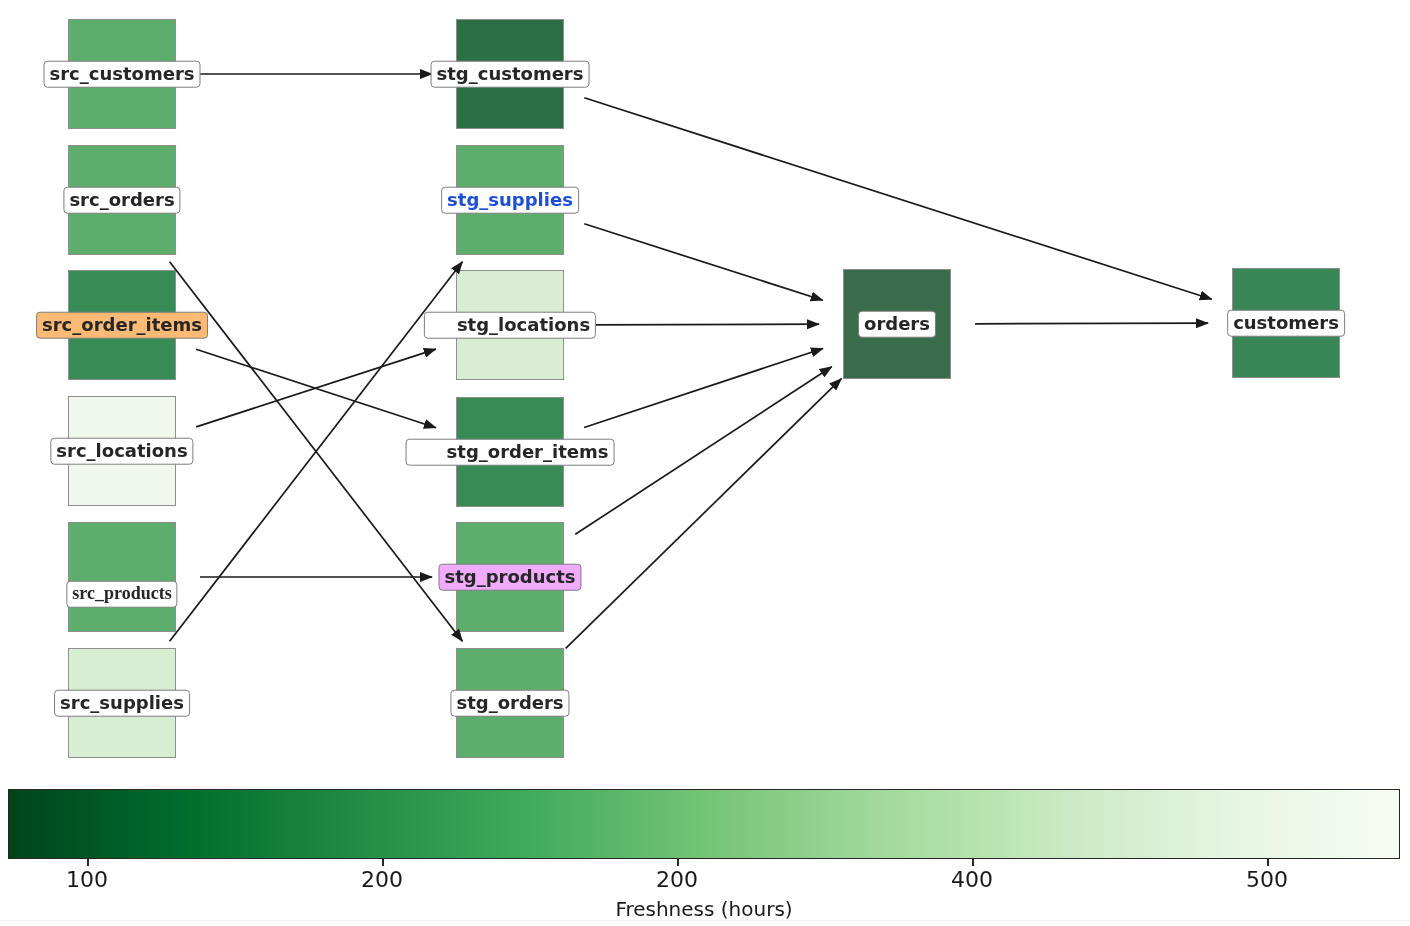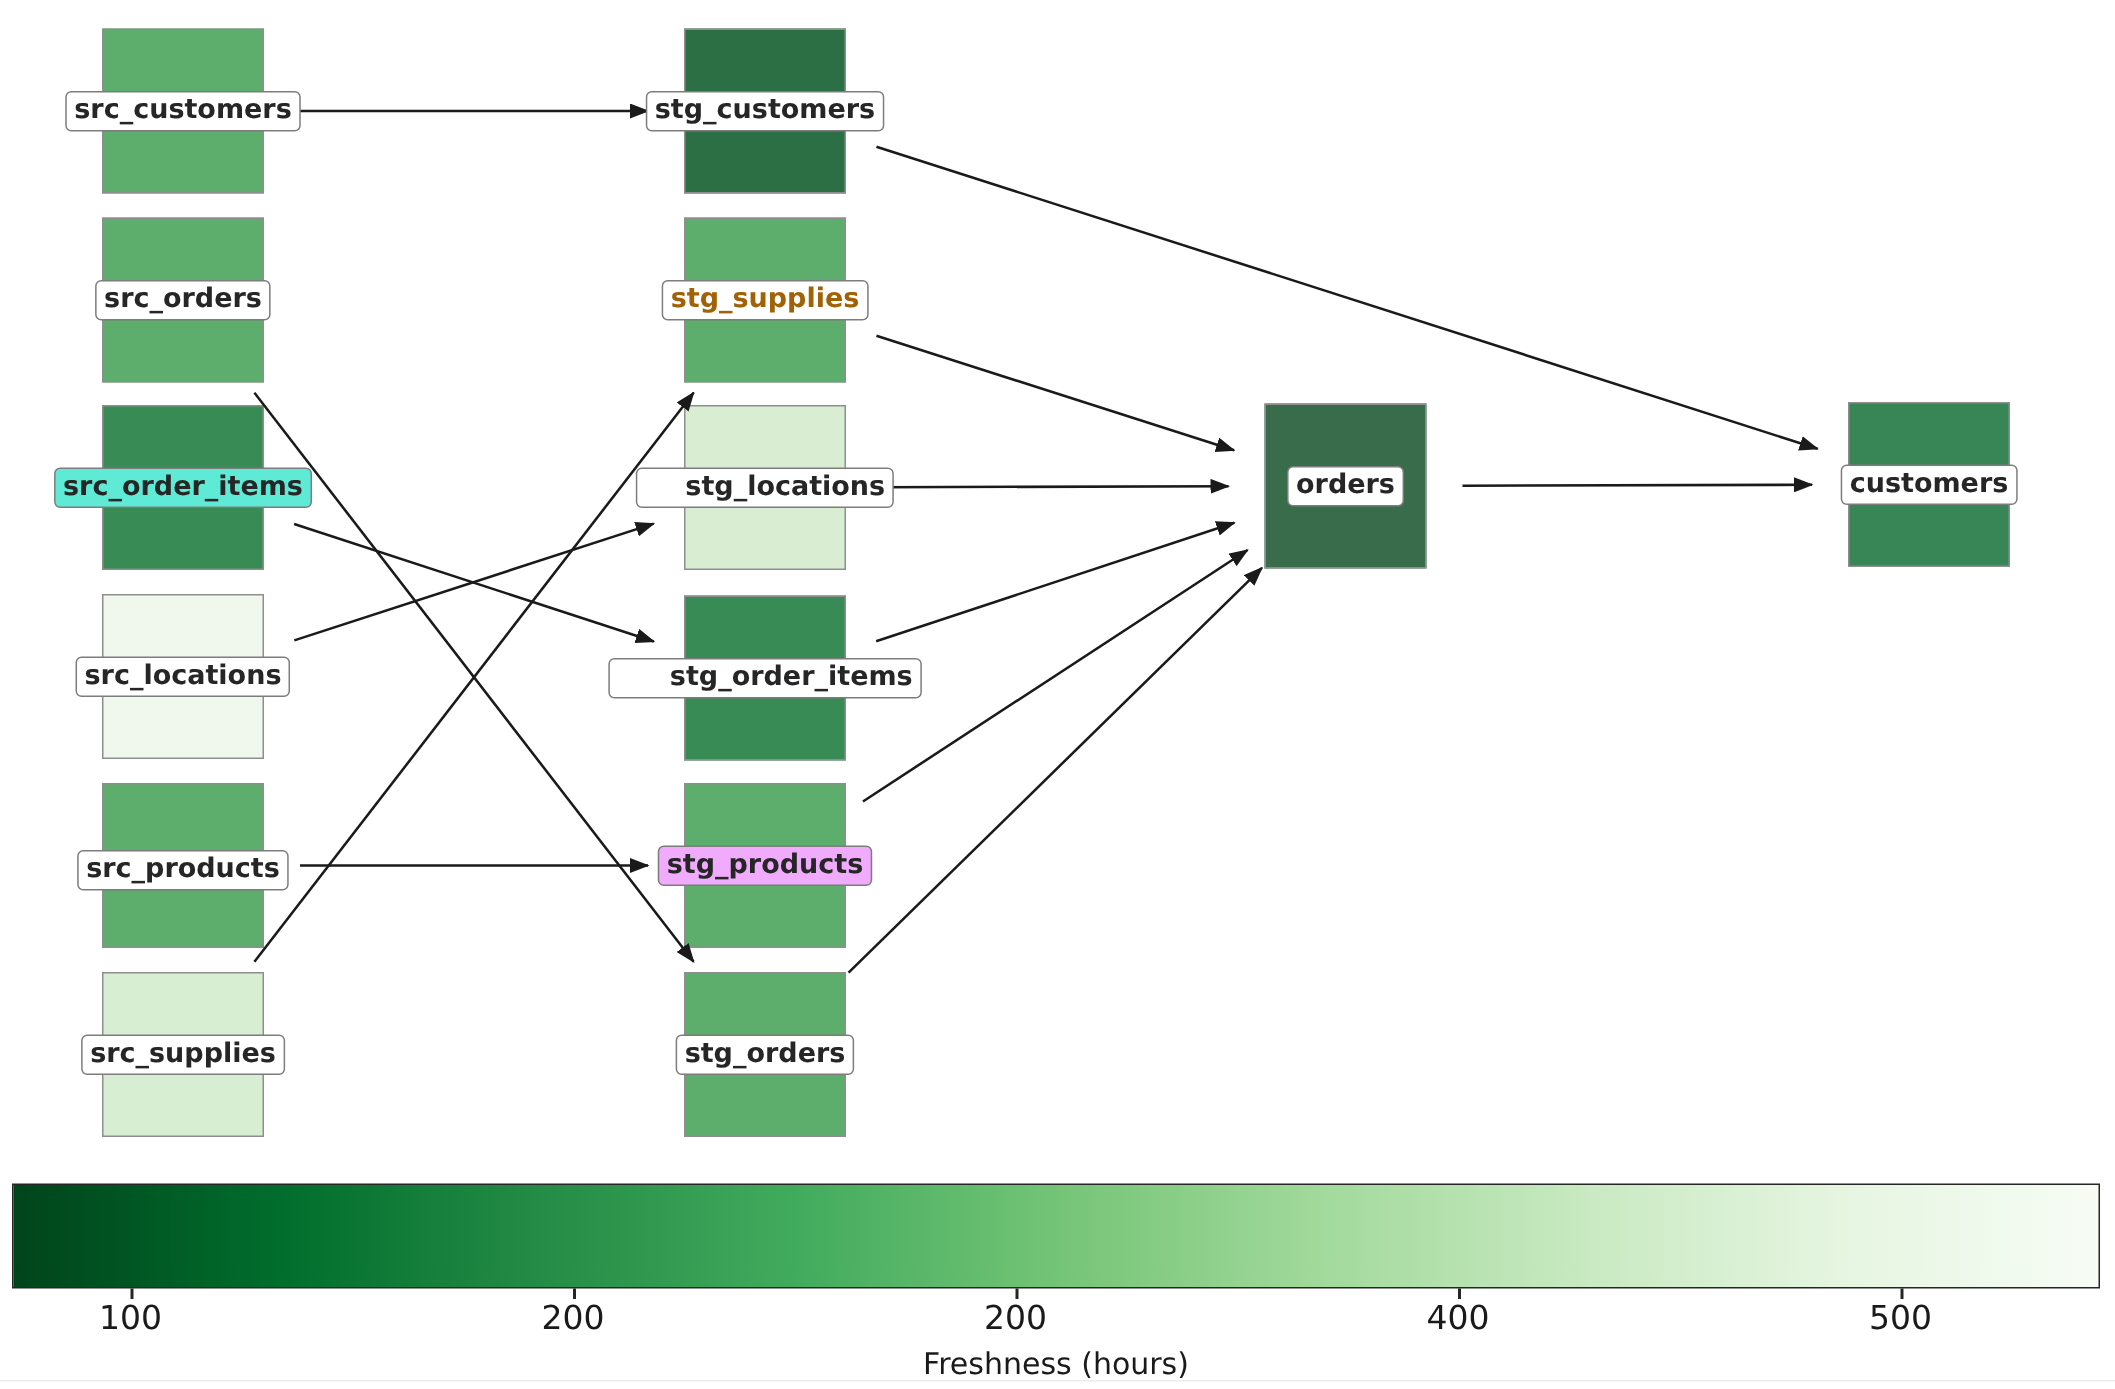--- a/index.html
+++ b/index.html
@@ -115,26 +115,26 @@
       <line x1="584.3" y1="223.8" x2="822.7" y2="300.2" stroke="#1a1a1a" stroke-width="1.7" marker-end="url(#arrowhead)"></line>
       <line x1="588.0" y1="324.8" x2="819.0" y2="324.2" stroke="#1a1a1a" stroke-width="1.7" marker-end="url(#arrowhead)"></line>
       <line x1="584.1" y1="427.5" x2="822.9" y2="348.5" stroke="#1a1a1a" stroke-width="1.7" marker-end="url(#arrowhead)"></line>
       <line x1="575.3" y1="534.3" x2="831.7" y2="366.7" stroke="#1a1a1a" stroke-width="1.7" marker-end="url(#arrowhead)"></line>
       <line x1="565.7" y1="648.4" x2="841.3" y2="378.6" stroke="#1a1a1a" stroke-width="1.7" marker-end="url(#arrowhead)"></line>
       <line x1="975.0" y1="323.8" x2="1208.0" y2="323.2" stroke="#1a1a1a" stroke-width="1.7" marker-end="url(#arrowhead)"></line>
     </svg>
   <div class="layer" id="label-layer">
       <div class="node-label" style="left: 122px; top: 74px; background: rgb(255, 255, 255); border-color: rgb(125, 125, 125); color: rgb(38, 38, 38);">src_customers</div>
       <div class="node-label" style="left: 122px; top: 200px; background: rgb(255, 255, 255); border-color: rgb(125, 125, 125); color: rgb(38, 38, 38);">src_orders</div>
-      <div class="node-label" style="left: 122px; top: 325px; background: #5eead4; border-color: rgb(125, 125, 125); color: rgb(38, 38, 38);">src_order_items</div>
+      <div class="node-label" style="left: 122px; top: 325px; background: #fdba74; border-color: rgb(125, 125, 125); color: rgb(38, 38, 38);">src_order_items</div>
       <div class="node-label" style="left: 122px; top: 451px; background: rgb(255, 255, 255); border-color: rgb(125, 125, 125); color: rgb(38, 38, 38);">src_locations</div>
-      <div class="node-label" style="left: 122px; top: 580px; background: rgb(255, 255, 255); border-color: rgb(125, 125, 125); color: rgb(38, 38, 38);">src_products</div>
+      <div class="node-label" style="left: 122px; top: 594px; background: rgb(255, 255, 255); border-color: rgb(125, 125, 125); color: rgb(38, 38, 38); font-family: Liberation Serif, serif;">src_products</div>
       <div class="node-label" style="left: 122px; top: 703px; background: rgb(255, 255, 255); border-color: rgb(125, 125, 125); color: rgb(38, 38, 38);">src_supplies</div>
       <div class="node-label" style="left: 510px; top: 74px; background: rgb(255, 255, 255); border-color: rgb(125, 125, 125); color: rgb(38, 38, 38);">stg_customers</div>
-      <div class="node-label" style="left: 510px; top: 200px; background: rgb(255, 255, 255); border-color: rgb(125, 125, 125); color: #a16207;">stg_supplies</div>
+      <div class="node-label" style="left: 510px; top: 200px; background: rgb(255, 255, 255); border-color: rgb(125, 125, 125); color: #1d4ed8;">stg_supplies</div>
       <div class="node-label" style="left: 510px; top: 325px; background: rgb(255, 255, 255); border-color: rgb(125, 125, 125); color: rgb(38, 38, 38); padding-left: 32px;">stg_locations</div>
       <div class="node-label" style="left: 510px; top: 452px; background: rgb(255, 255, 255); border-color: rgb(125, 125, 125); color: rgb(38, 38, 38); padding-left: 40px;">stg_order_items</div>
       <div class="node-label" style="left: 510px; top: 577px; background: #f0abfc; border-color: rgb(125, 125, 125); color: rgb(38, 38, 38);">stg_products</div>
       <div class="node-label" style="left: 510px; top: 703px; background: rgb(255, 255, 255); border-color: rgb(125, 125, 125); color: rgb(38, 38, 38);">stg_orders</div>
       <div class="node-label" style="left: 897px; top: 324px; background: rgb(255, 255, 255); border-color: rgb(125, 125, 125); color: rgb(38, 38, 38);">orders</div>
       <div class="node-label" style="left: 1286px; top: 323px; background: rgb(255, 255, 255); border-color: rgb(125, 125, 125); color: rgb(38, 38, 38);">customers</div>
     </div>
 
   <div class="colorbar" id="colorbar" style="background: linear-gradient(90deg, rgb(0, 68, 27), rgb(0, 109, 44), rgb(35, 139, 69), rgb(65, 171, 93), rgb(116, 196, 118), rgb(161, 217, 155), rgb(199, 233, 192), rgb(229, 245, 224), rgb(247, 252, 245));"></div>
   <div class="layer" id="tick-layer">

